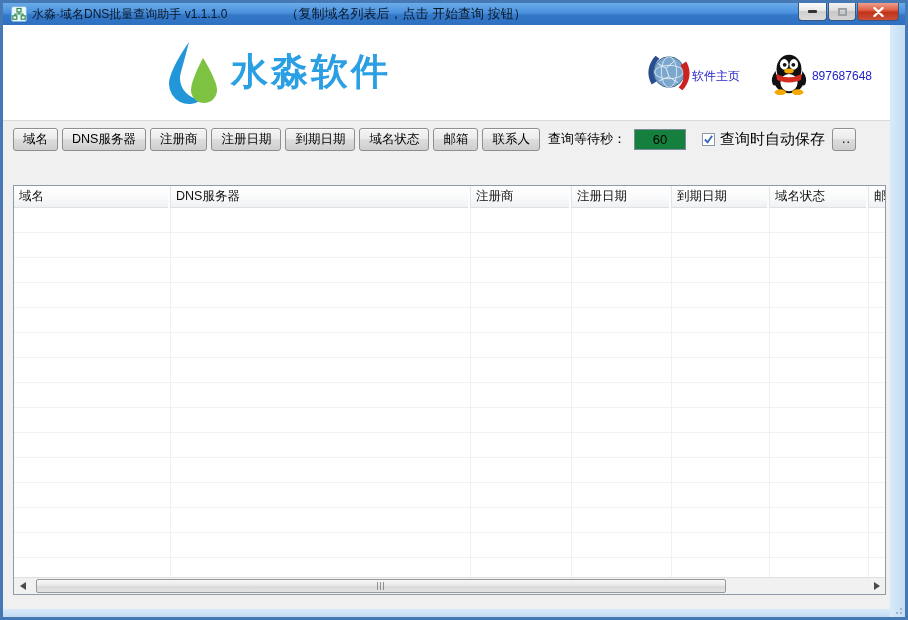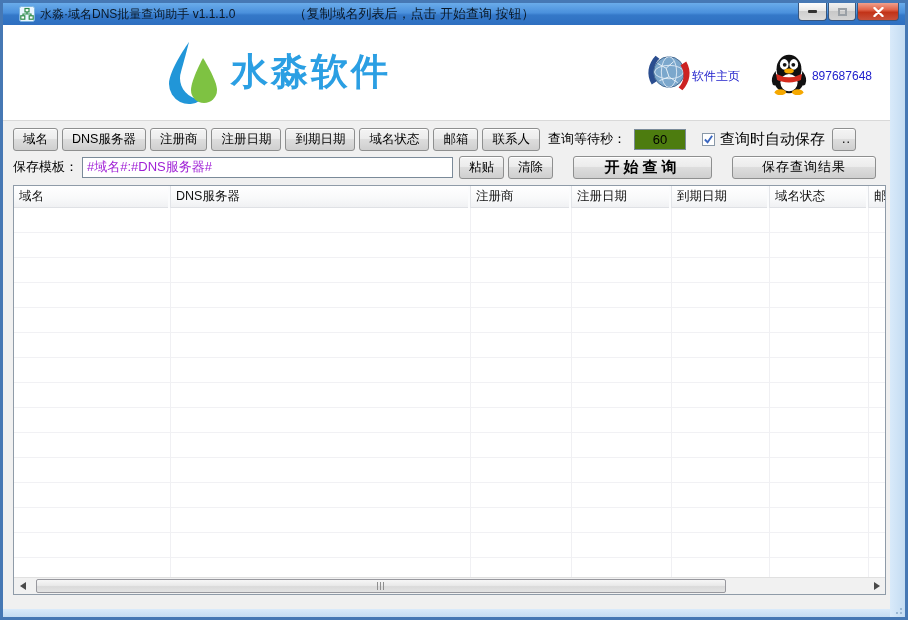--- a/index.html
+++ b/index.html
@@ -5,21 +5,21 @@
   * { margin:0; padding:0; box-sizing:border-box; }
   html,body { width:908px; height:620px; }
   body { font-family:"Liberation Sans","DejaVu Sans",sans-serif; background:#fff; overflow:hidden; }
 
   .window { position:absolute; inset:0; width:908px; height:620px;
     border:3px solid #4678b4; background:#f0f0f0; }
 
   
   .titlebar { position:absolute; left:0; top:0; right:0; height:22px;
     background:linear-gradient(180deg,#6aacea 0%,#4a90dc 45%,#3478c8 55%,#2e6fc0 100%);
-    display:flex; align-items:center; padding-left:16px; }
+    display:flex; align-items:center; padding-left:8px; }
   .app-icon { width:16px; height:16px; margin-right:5px; display:inline-flex; }
   .title-text { font-size:12px; color:#0a1826; white-space:nowrap; }
   .title-hint { font-size:13px; color:#0a1826; margin-left:58px; white-space:nowrap; }
   .win-controls { position:absolute; right:6px; top:0; display:flex; }
   .wbtn { height:18px; border:1px solid #38567e; border-top:none;
     border-radius:0 0 4px 4px; display:flex; align-items:center; justify-content:center;
     background:linear-gradient(180deg,#fdfdfd,#e8e8e8 45%,#cfcfcf 50%,#dcdcdc); cursor:pointer; }
   .wbtn.min { width:29px; }
   .wbtn.max { width:28px; margin-left:1px; background:linear-gradient(180deg,#f2f2f2,#dddddd 45%,#c8c8c8 50%,#d4d4d4); }
   .wbtn.close { width:42px; margin-left:1px;
@@ -57,21 +57,21 @@
   .trow { display:flex; align-items:center; }
   .trow1 { height:24px; }
   .trow2 { height:24px; margin-top:4px; }
   .btn { height:23px; border:1px solid #8e8f8f; border-radius:3px; color:#000;
     background:linear-gradient(180deg,#f4f4f4,#ececec 45%,#dddddd 50%,#cfcfcf);
     font-family:inherit; font-size:12.5px; padding:0 9px; margin-right:4px; cursor:pointer;
     box-shadow:inset 0 1px 0 #fff; white-space:nowrap; }
   .lbl { font-size:13px; color:#000; white-space:nowrap; }
   .wait-lbl { margin-left:4px; }
   .wait-input { width:52px; height:21px; margin-left:8px; border:1px solid #7a8a99;
-    font-family:inherit; font-size:13px; text-align:center; color:#000; background:#4d7c0f; }
+    font-family:inherit; font-size:13px; text-align:center; color:#000; background:#15803d; }
   .chk { width:13px; height:13px; border:1px solid #8a99a8; background:#fff; margin-left:16px;
     display:inline-flex; align-items:center; justify-content:center; cursor:pointer; }
   .chk svg { width:11px; height:11px; }
   .chk-lbl { margin-left:5px; font-size:15px; }
   .btn-more { width:24px; margin-left:7px; margin-right:0; letter-spacing:1px; }
   .tpl-input { width:374px; height:21px; margin-left:4px; border:1px solid #7a8a99;
     font-family:inherit; font-size:13px; color:#a021d6; background:#fff; padding:0 4px; }
   .btn-paste { margin-left:6px; }
   .btn-start { width:140px; margin-left:16px; font-size:15px; font-weight:bold; letter-spacing:4px; }
   .btn-save  { width:145px; margin-left:16px; font-size:13px; letter-spacing:1px; }
@@ -207,28 +207,20 @@
         <input class="wait-input" value="60" style="">
         <span class="chk">
           <svg viewBox="0 0 12 12">
             <path d="M2 6 L5 9 L10 2" stroke="#3a66c0" stroke-width="2" fill="none"></path>
           </svg>
         </span>
         <span class="lbl chk-lbl">查询时自动保存</span>
         <button class="btn btn-more">..</button>
       </div>
 
-      <div class="trow trow2">
-        <span class="lbl">保存模板：</span>
-        <input class="tpl-input" value="#域名#:#DNS服务器#" style="">
-        <button class="btn btn-paste">粘贴</button>
-        <button class="btn">清除</button>
-        <button class="btn btn-start">开始查询</button>
-        <button class="btn btn-save">保存查询结果</button>
-      </div>
     </div>
 
     <div class="list">
       <div class="list-header">
         <div class="hcell">域名</div>
         <div class="hcell">DNS服务器</div>
         <div class="hcell">注册商</div>
         <div class="hcell">注册日期</div>
         <div class="hcell">到期日期</div>
         <div class="hcell">域名状态</div>

